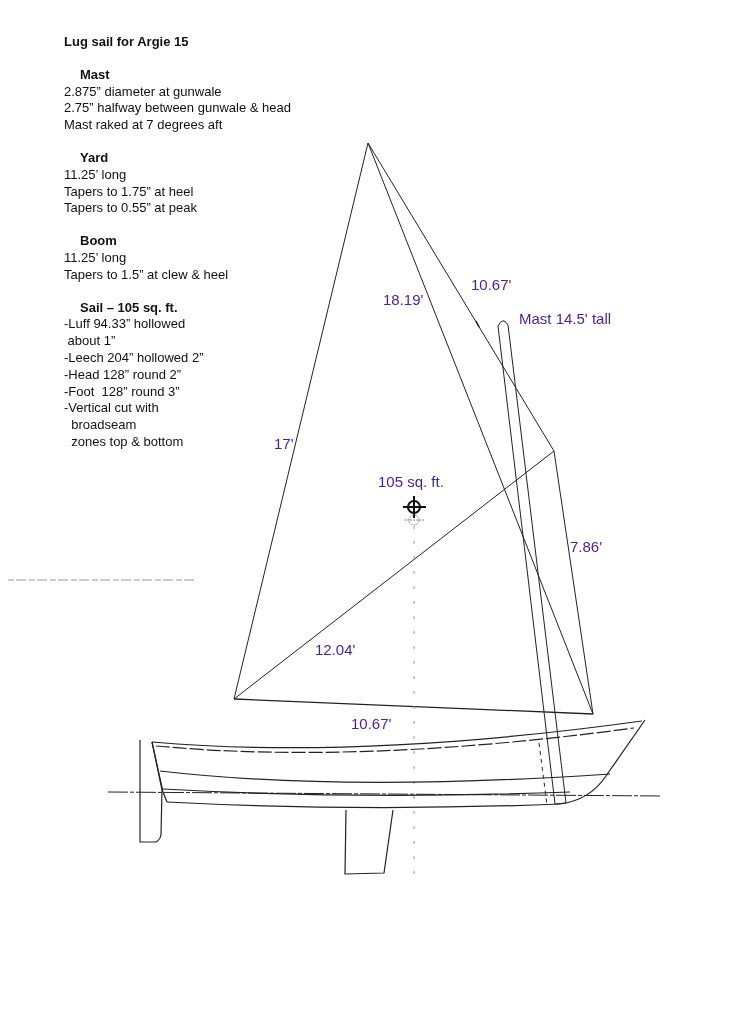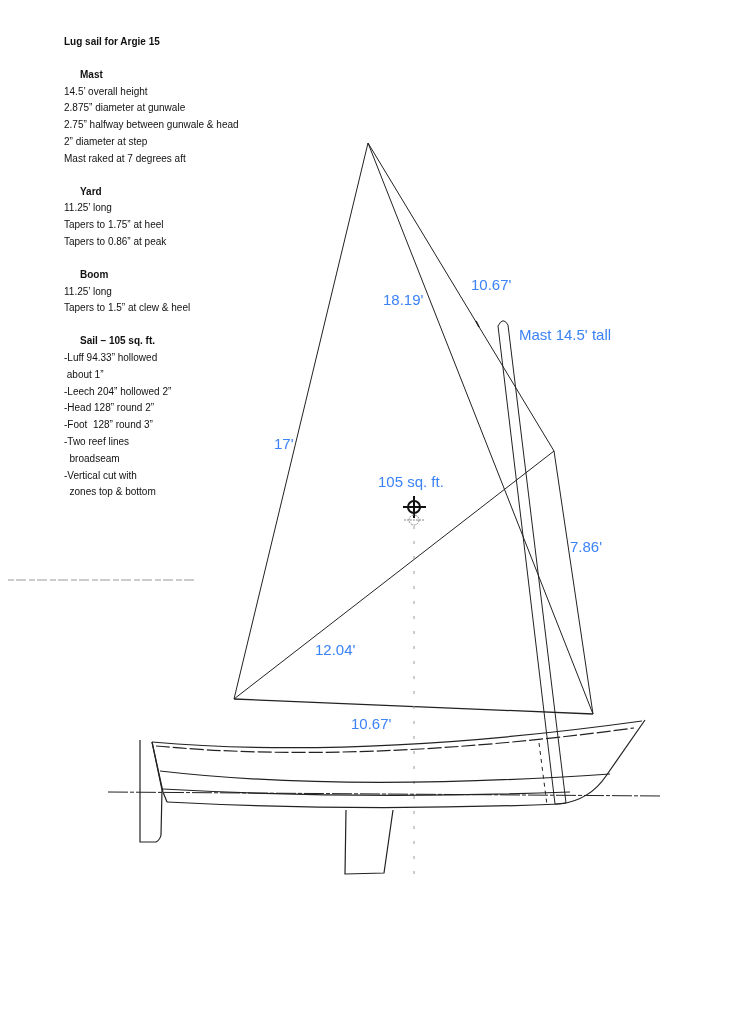--- a/index.html
+++ b/index.html
@@ -1,63 +1,60 @@
 <!DOCTYPE html>
 <html><head>
   <meta charset="utf-8">
   <style>
     html, body { margin: 0; padding: 0; background: #ffffff; }
     body { width: 745px; height: 1024px; position: relative; overflow: hidden;
            font-family: "Liberation Sans", sans-serif; color: #111; }
-    .specs { position: absolute; left: 64px; top: 34px; width: 270px; font-size: 10px; line-height: 16.8px; }
+    .specs { position: absolute; left: 64px; top: 34px; width: 270px; font-size: 13px; line-height: 16.8px; }
     .specs .title { font-weight: bold; margin-bottom: 16px; }
     .specs .section { margin-bottom: 16px; }
     .specs .heading { font-weight: bold; padding-left: 16px; }
     .specs .line { white-space: pre; }
     svg.drawing { position: absolute; left: 0; top: 0; }
-    .dim { position: absolute; font-size: 15px; color: #3b82f6; white-space: nowrap; }
+    .dim { position: absolute; font-size: 15px; color: #4c1d95; white-space: nowrap; }
   </style>
 </head>
 <body>
 
 <div class="specs">
   <div class="title">Lug sail for Argie 15</div>
 
   <div class="section">
     <div class="heading">Mast</div>
-    <div class="line">14.5’ overall height</div>
     <div class="line">2.875” diameter at gunwale</div>
     <div class="line">2.75” halfway between gunwale &amp; head</div>
-    <div class="line">2” diameter at step</div>
     <div class="line">Mast raked at 7 degrees aft</div>
   </div>
 
   <div class="section">
     <div class="heading">Yard</div>
     <div class="line">11.25’ long</div>
     <div class="line">Tapers to 1.75” at heel</div>
-    <div class="line">Tapers to 0.86” at peak</div>
+    <div class="line">Tapers to 0.55” at peak</div>
   </div>
 
   <div class="section">
     <div class="heading">Boom</div>
     <div class="line">11.25’ long</div>
     <div class="line">Tapers to 1.5” at clew &amp; heel</div>
   </div>
 
   <div class="section">
     <div class="heading">Sail – 105 sq. ft.</div>
     <div class="line">-Luff 94.33” hollowed</div>
     <div class="line"> about 1”</div>
     <div class="line">-Leech 204” hollowed 2”</div>
     <div class="line">-Head 128” round 2”</div>
     <div class="line">-Foot  128” round 3”</div>
-    <div class="line">-Two reef lines</div>
+    <div class="line">-Vertical cut with</div>
     <div class="line">  broadseam</div>
-    <div class="line">-Vertical cut with</div>
     <div class="line">  zones top &amp; bottom</div>
   </div>
 </div>
 
 <svg class="drawing" width="745" height="1024" viewBox="0 0 745 1024">
 
   <line x1="8" y1="580" x2="195" y2="580" stroke="#999" stroke-width="1" stroke-dasharray="6 2 10 3"></line>
 
   <g fill="none" stroke="#222" stroke-width="1">
 
@@ -108,17 +105,17 @@
   </g>
 
   <path d="M140 740 L140 842 L156 842 Q160 840 161 835 L162 790 L152 742" fill="none" stroke="#222" stroke-width="1.2"></path>
 
   <path d="M346 810 L345 874 L384 873 L393 810" fill="none" stroke="#222" stroke-width="1.2"></path>
 </svg>
 
 <div class="dim" style="left:274px; top:388px;margin-top:47px;">17'</div>
 <div class="dim" style="left:383px; top:291px;">18.19'</div>
 <div class="dim" style="left:471px; top:276px;">10.67'</div>
-<div class="dim" style="left:519px; top:326px;">Mast 14.5' tall</div>
+<div class="dim" style="left:519px; top:310px;">Mast 14.5' tall</div>
 <div class="dim" style="left:378px; top:473px;">105 sq. ft.</div>
 <div class="dim" style="left:570px; top:538px;">7.86'</div>
 <div class="dim" style="left:315px; top:641px;text-align:right;">12.04'</div>
 <div class="dim" style="left:351px; top:715px;">10.67'</div>
 
 </body></html>

